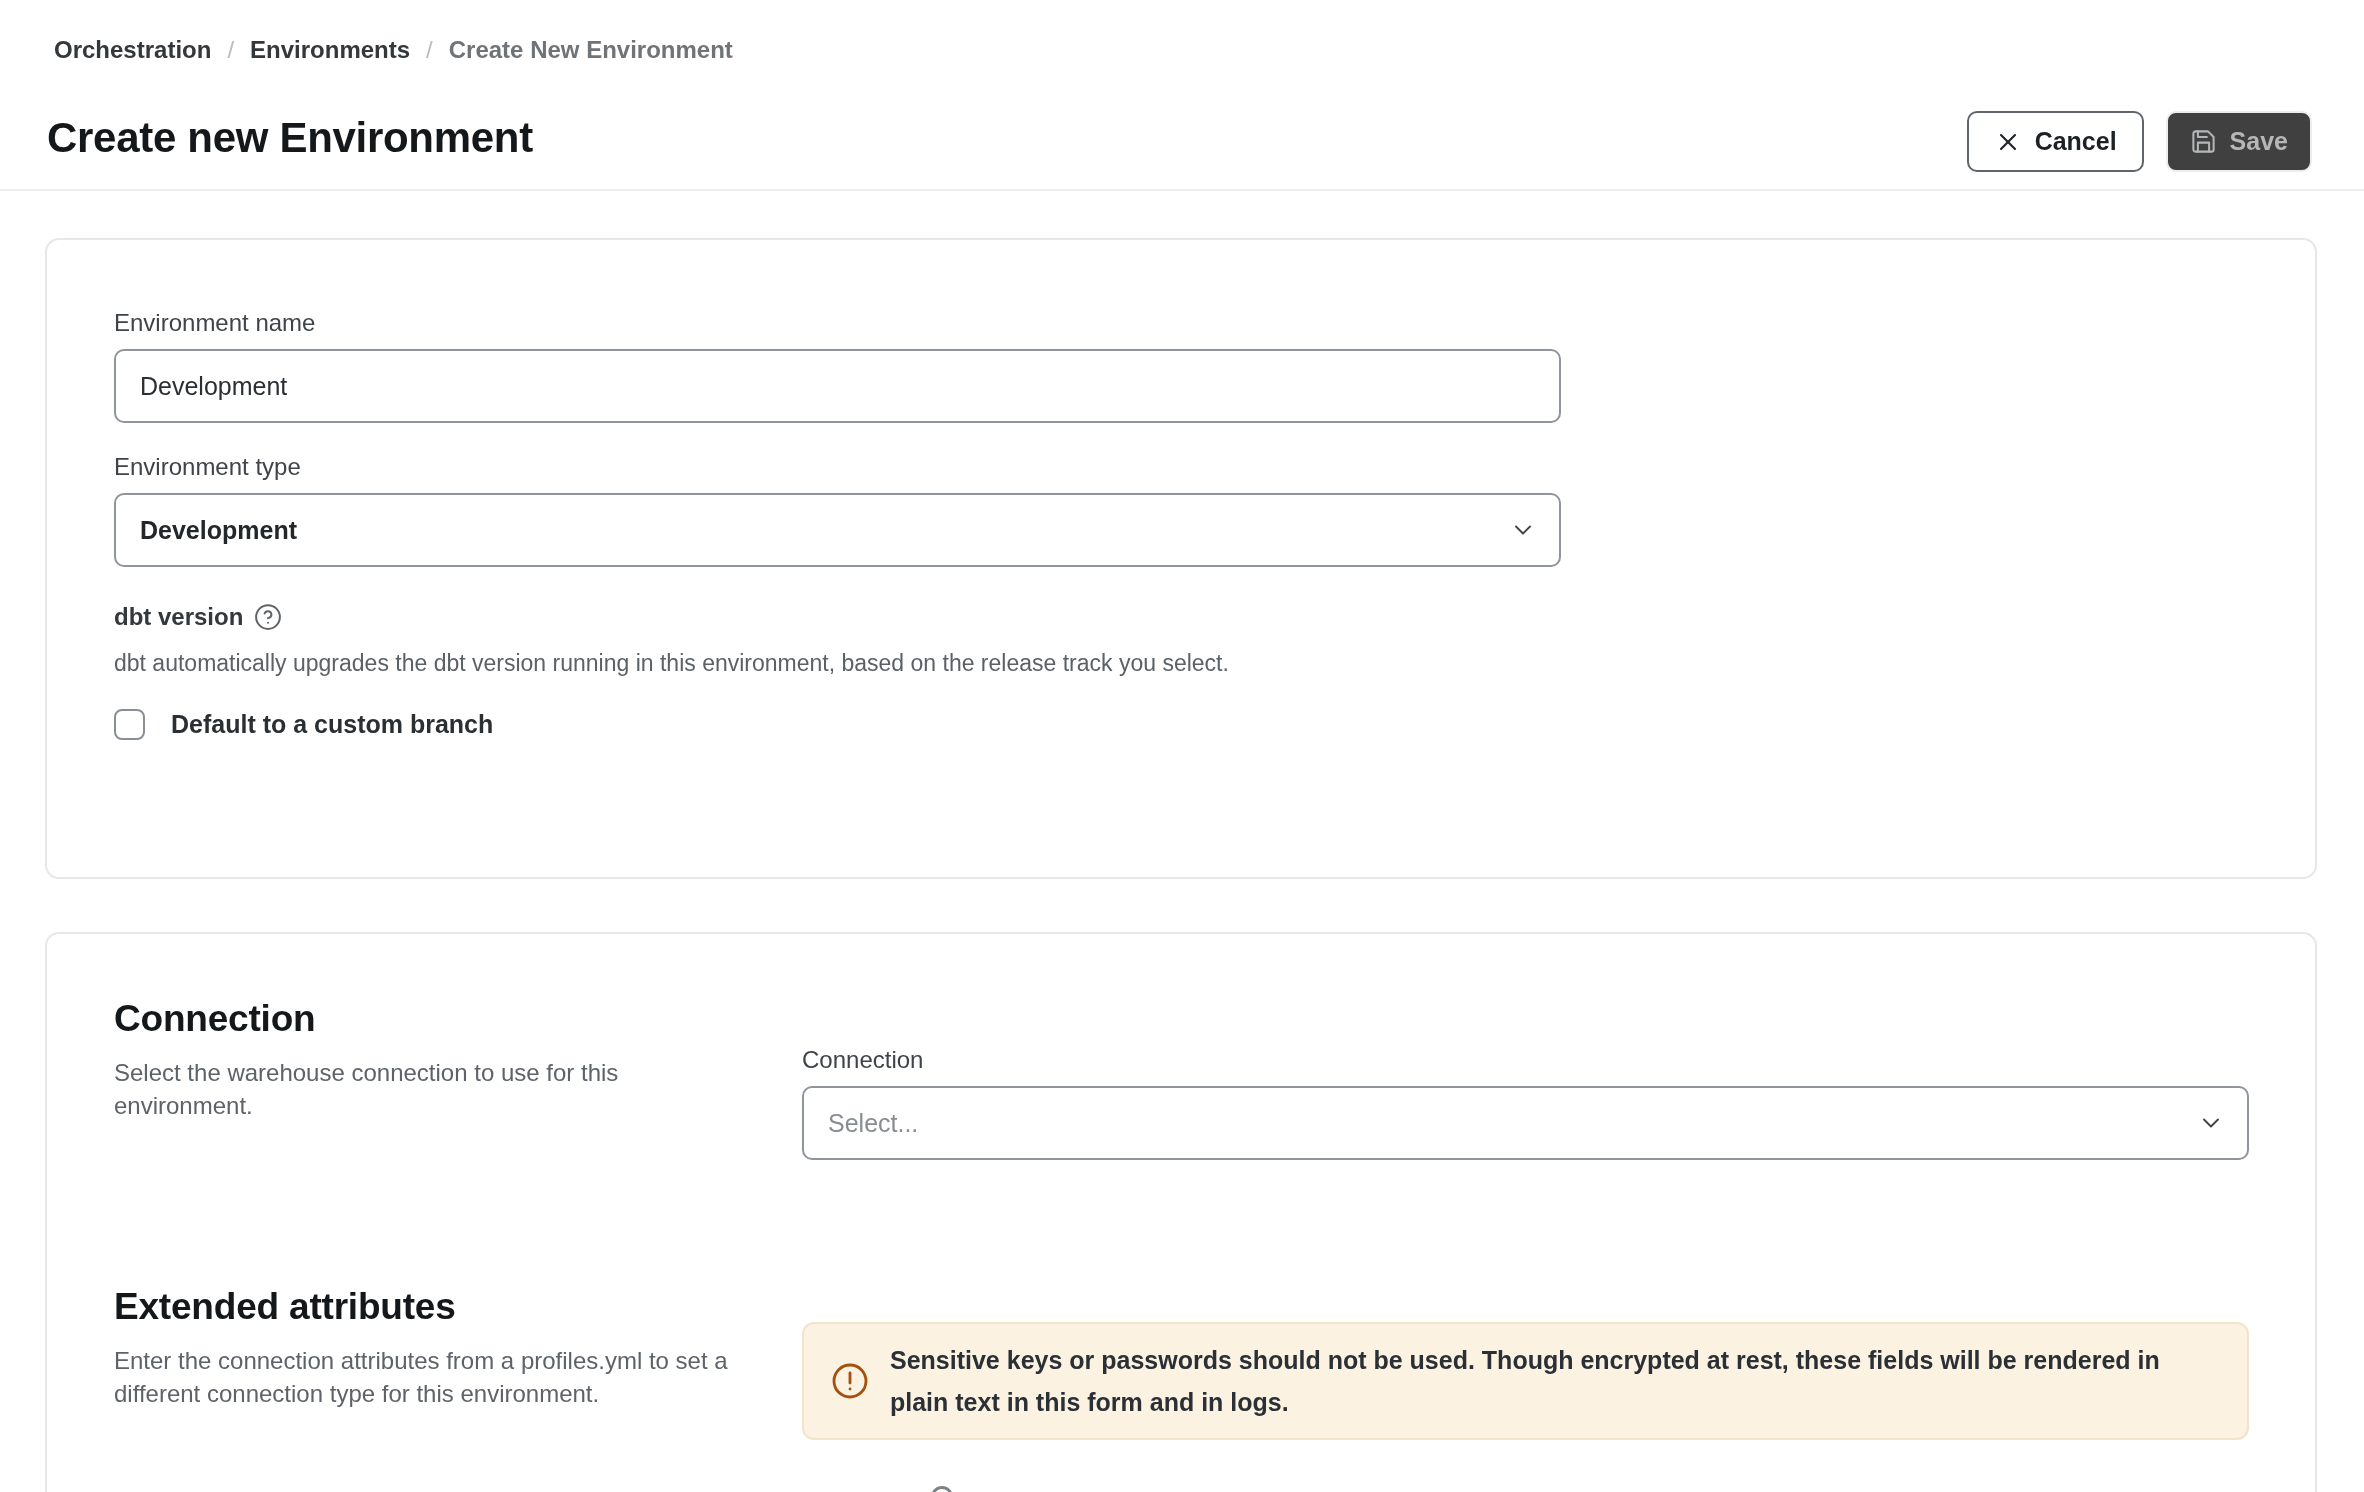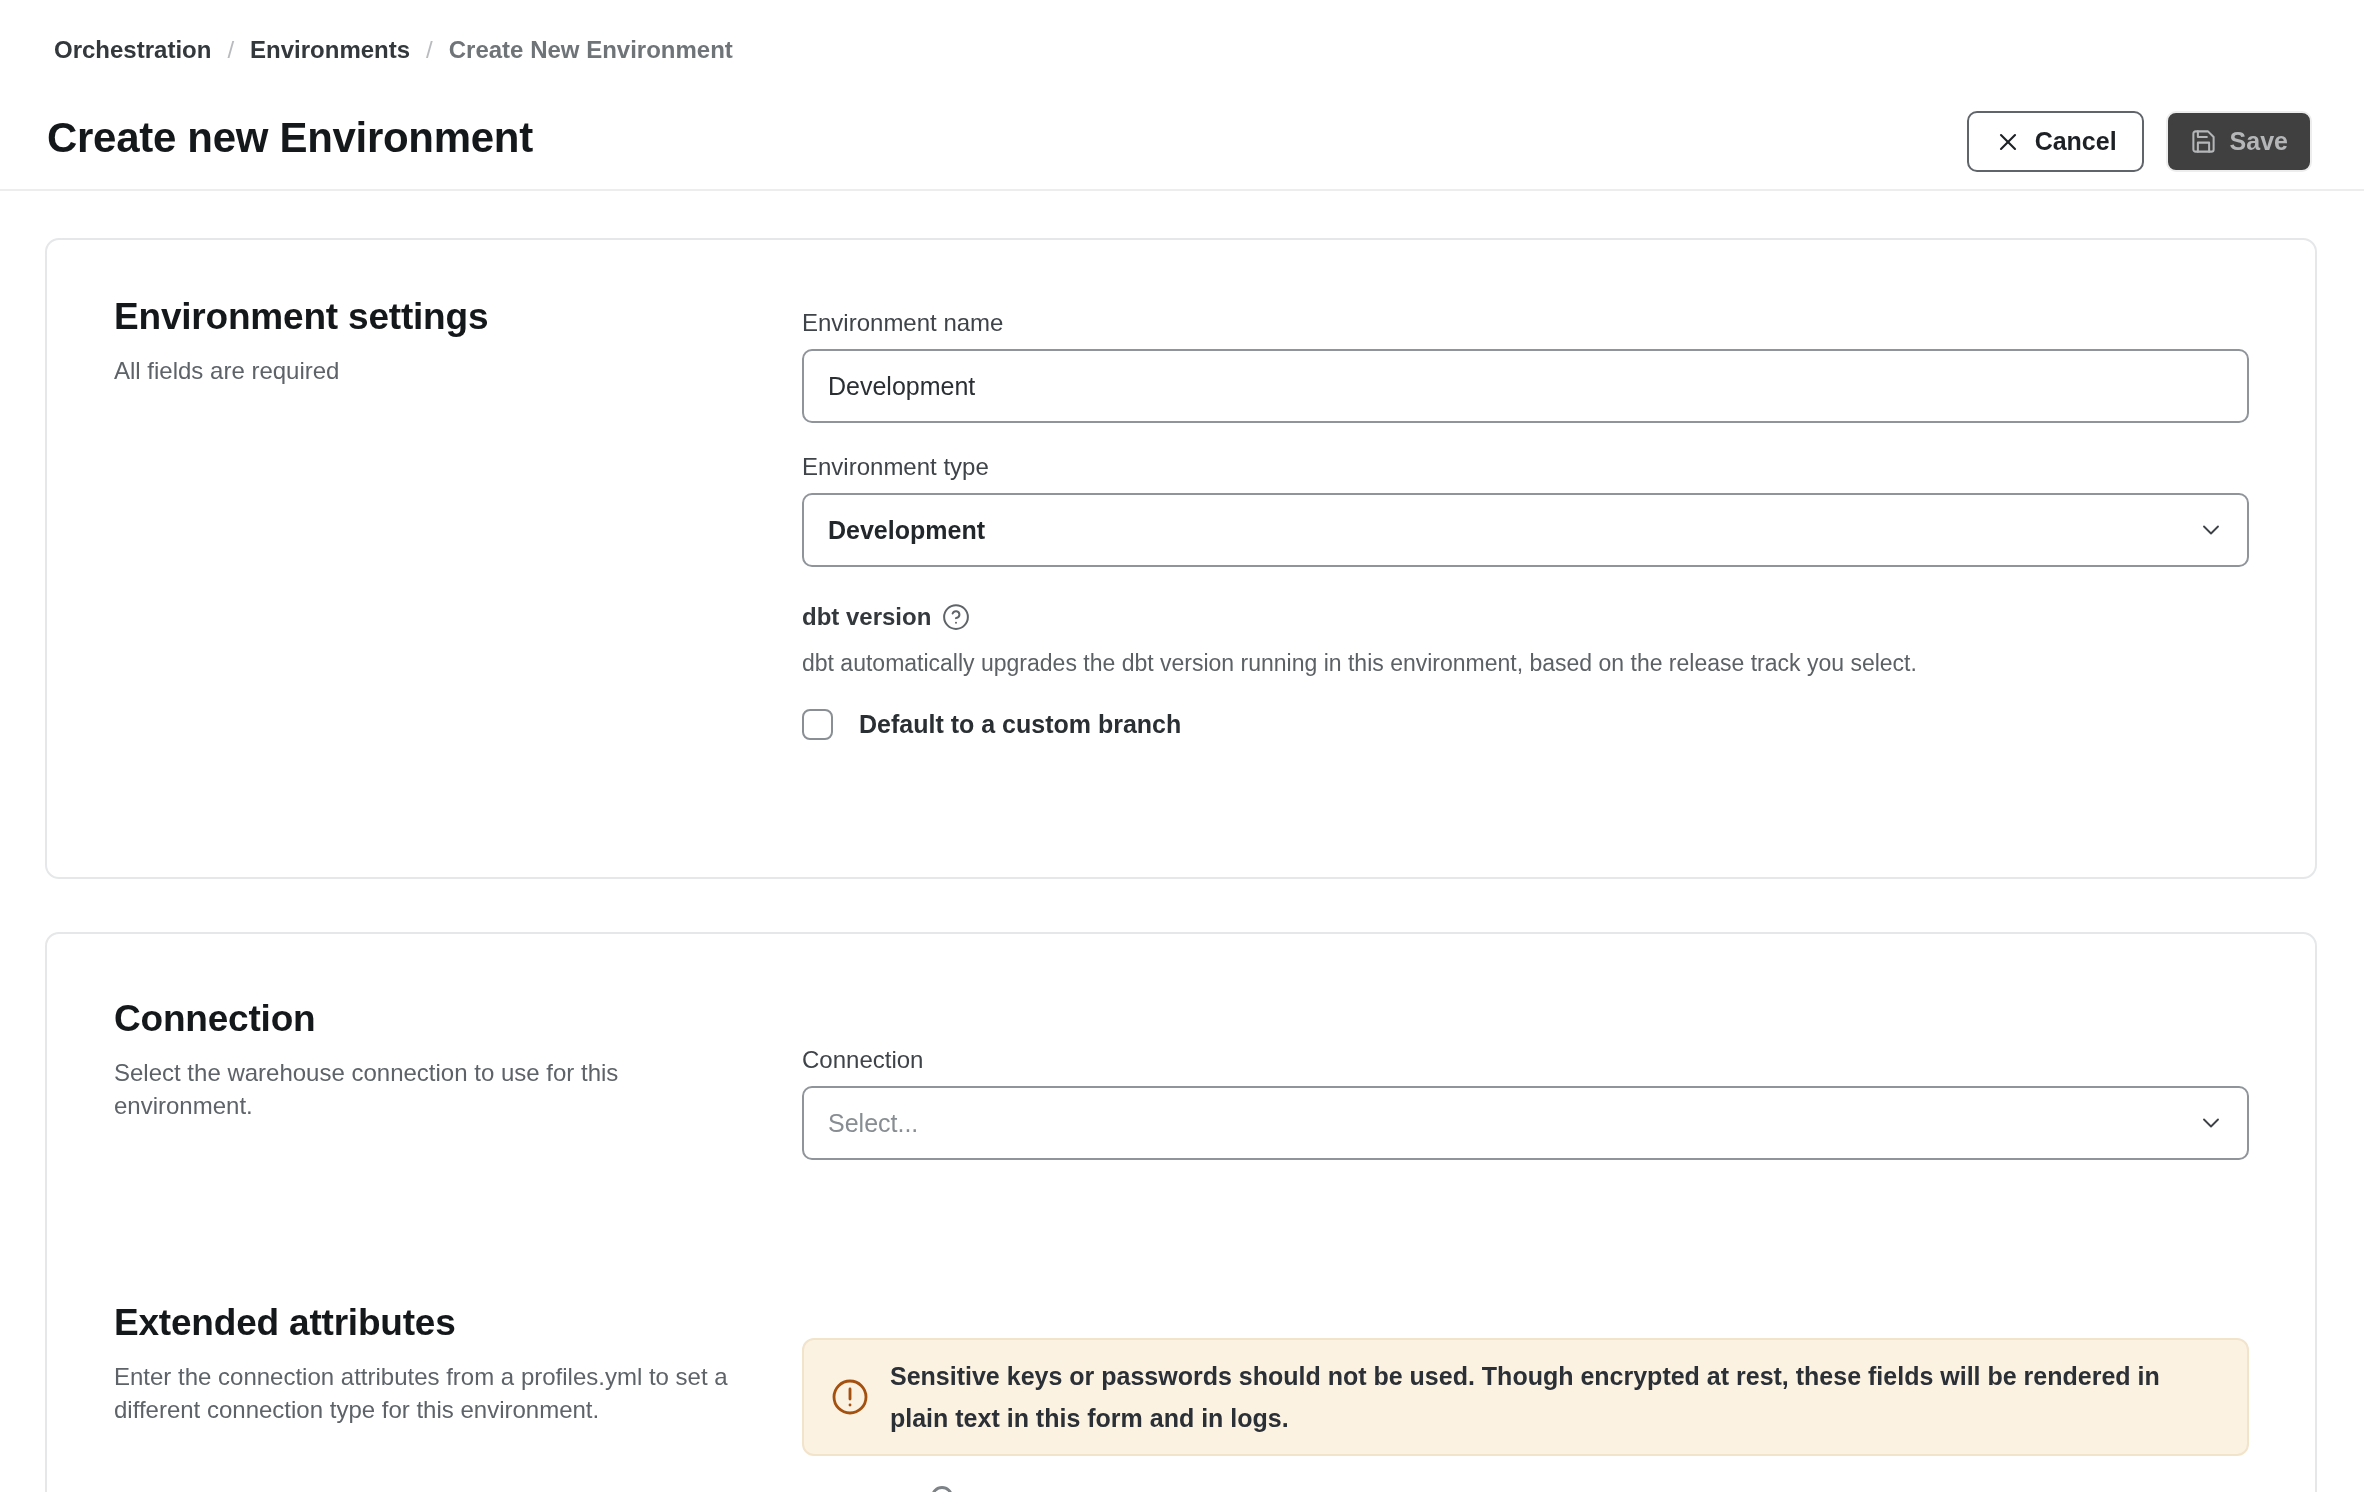--- a/index.html
+++ b/index.html
@@ -58,21 +58,21 @@
   .helper-text { margin-top: 16px; font-size: 23px; line-height: 30px; color: #5c6166; }
 
   .checkbox-row { margin-top: 31px; display: flex; align-items: center; gap: 26px; }
   .checkbox { width: 31px; height: 31px; border: 2px solid #898f94; border-radius: 8px; background: #fff; cursor: pointer; }
   .checkbox-label { font-size: 25px; font-weight: 600; color: #2a2f34; }
 
   
   .section-connection-row { top: 64px; }
   .section-connection-row .col-right { margin-top: 47px; }
   .conn-desc { width: 550px; }
-  .section-extended-row { top: 368px; }
+  .section-extended-row { top: 352px; }
   .section-extended-row .col-right { margin-top: 36px; }
   .ext-desc { width: 620px; }
 
   .warning-box { display: flex; align-items: center; gap: 20px; min-height: 117px;
                  background: #fbf2e2; border: 2px solid #f2e3cb; border-radius: 12px;
                  padding: 15px 32px 15px 26px; }
   .warning-box .wicon { flex: 0 0 auto; display: flex; }
   .warning-text { font-size: 25px; font-weight: 600; line-height: 42px; color: #2b3036; }
 
   .partial-circle { position: absolute; left: 931px; top: 1486px; width: 22px; height: 22px;
@@ -112,24 +112,20 @@
           </svg>
       </span>
       <span>Save</span>
     </button>
   </div>
 
   <div class="header-divider"></div>
 
   <section class="card card-settings">
     <div class="section" style="top:56px;">
-      <div class="col-left">
-        <h2 class="section-title">Environment settings</h2>
-        <p class="section-sub">All fields are required</p>
-      </div>
       <div class="col-right" style="margin-top:12px;">
 
         <label class="field-label">Environment name</label>
         <input class="text-input" type="text" value="Development" style="">
 
         <label class="field-label" style="margin-top:29px;">Environment type</label>
         <div class="select" role="listbox">
           <span class="value">Development</span>
           <span class="chev">
             <svg width="28" height="28" viewBox="0 0 24 24" fill="none" stroke="#3d4247" stroke-width="1.6" stroke-linecap="round" stroke-linejoin="round">

